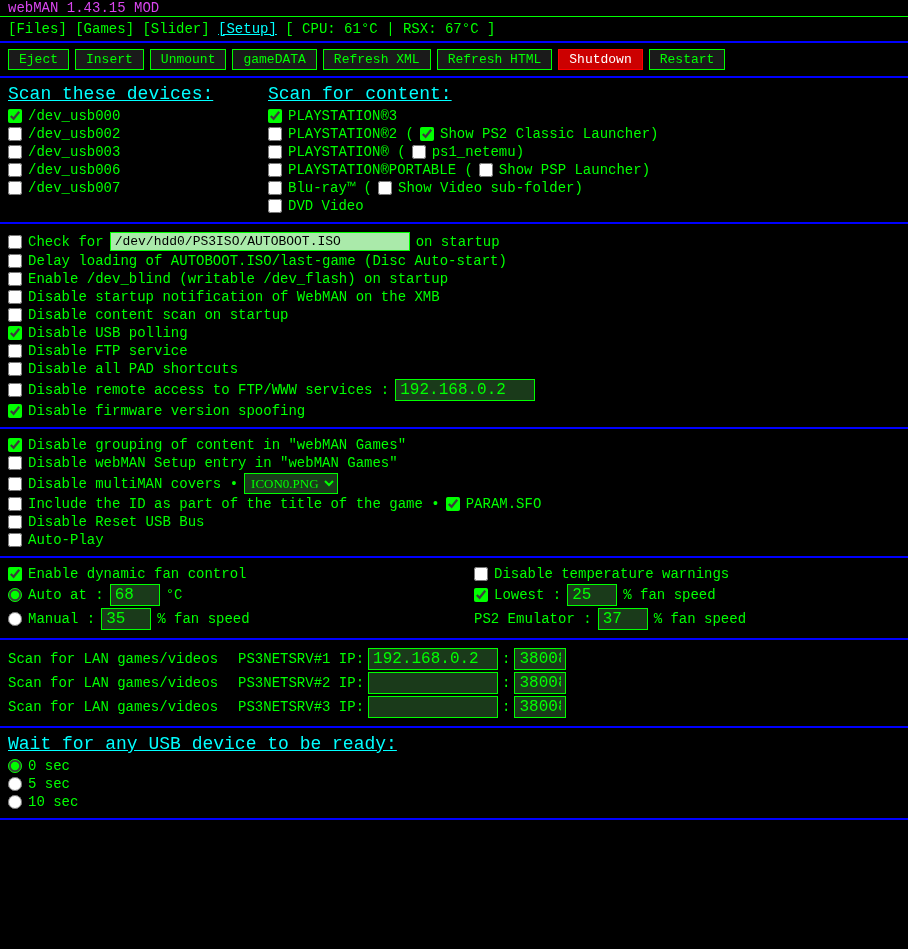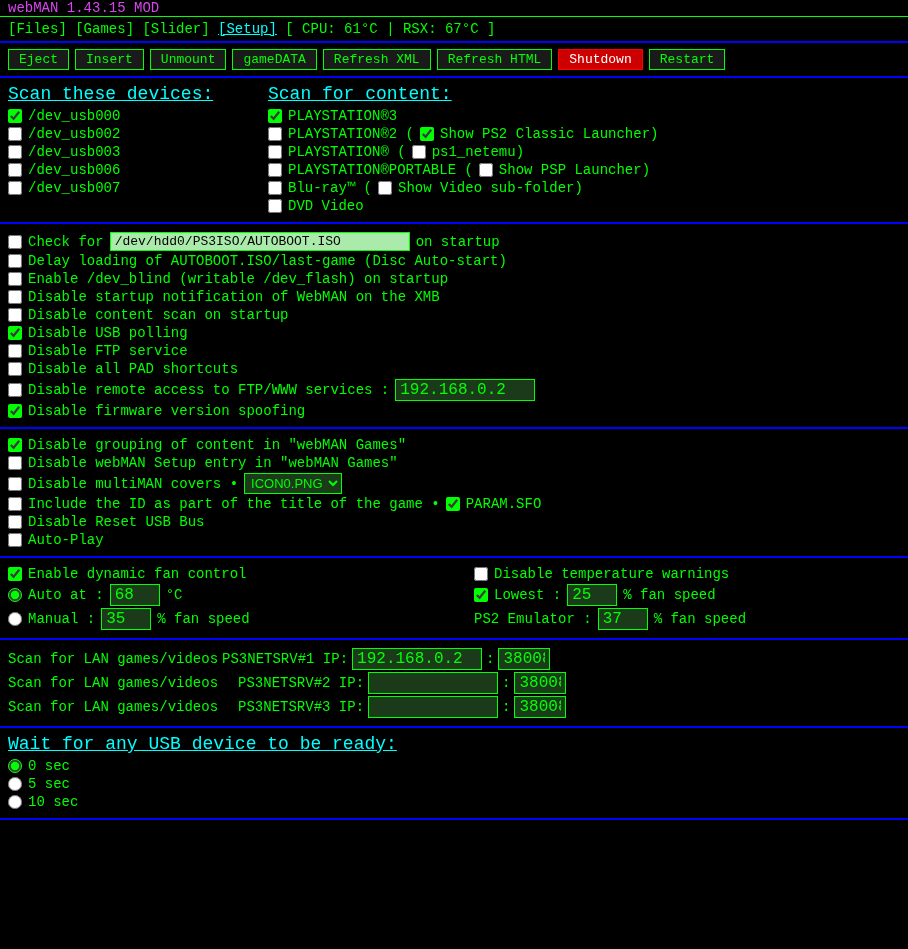--- a/index.html
+++ b/index.html
@@ -104,21 +104,21 @@
     .net-input {
       width: 130px;
     }
     .port-input {
       width: 52px;
     }
     select.dropdown {
       background: #1a3a1a;
       color: #0f0;
       border: 1px solid #0f0;
-      font-family: Liberation Sans, sans-serif;
+      font-family: Liberation Serif, serif;
       font-size: 13px;
       padding: 1px 2px;
       cursor: pointer;
     }
     .fan-section {
       display: flex;
       gap: 40px;
     }
     .fan-col { flex: 1; }
     .net-row { display: flex; align-items: center; gap: 4px; margin: 2px 0; }
@@ -339,21 +339,21 @@
         <input type="text" class="small-input text-input" value="37" style="">
         <span>% fan speed</span>
       </div>
     </div>
   </div>
 </div>
 
 <div class="section">
   <div class="net-row">
     <span>Scan for LAN games/videos</span>
-    <span style="">PS3NETSRV#1 IP:</span>
+    <span style="margin-left:16px">PS3NETSRV#1 IP:</span>
     <input type="text" class="net-input text-input" value="192.168.0.2" style="">
     <span>:</span>
     <input type="text" class="port-input text-input" value="38008" style="">
   </div>
   <div class="net-row">
     <span>Scan for LAN games/videos</span>
     <span style="margin-left:16px">PS3NETSRV#2 IP:</span>
     <input type="text" class="net-input text-input" value="" style="">
     <span>:</span>
     <input type="text" class="port-input text-input" value="38008" style="">

